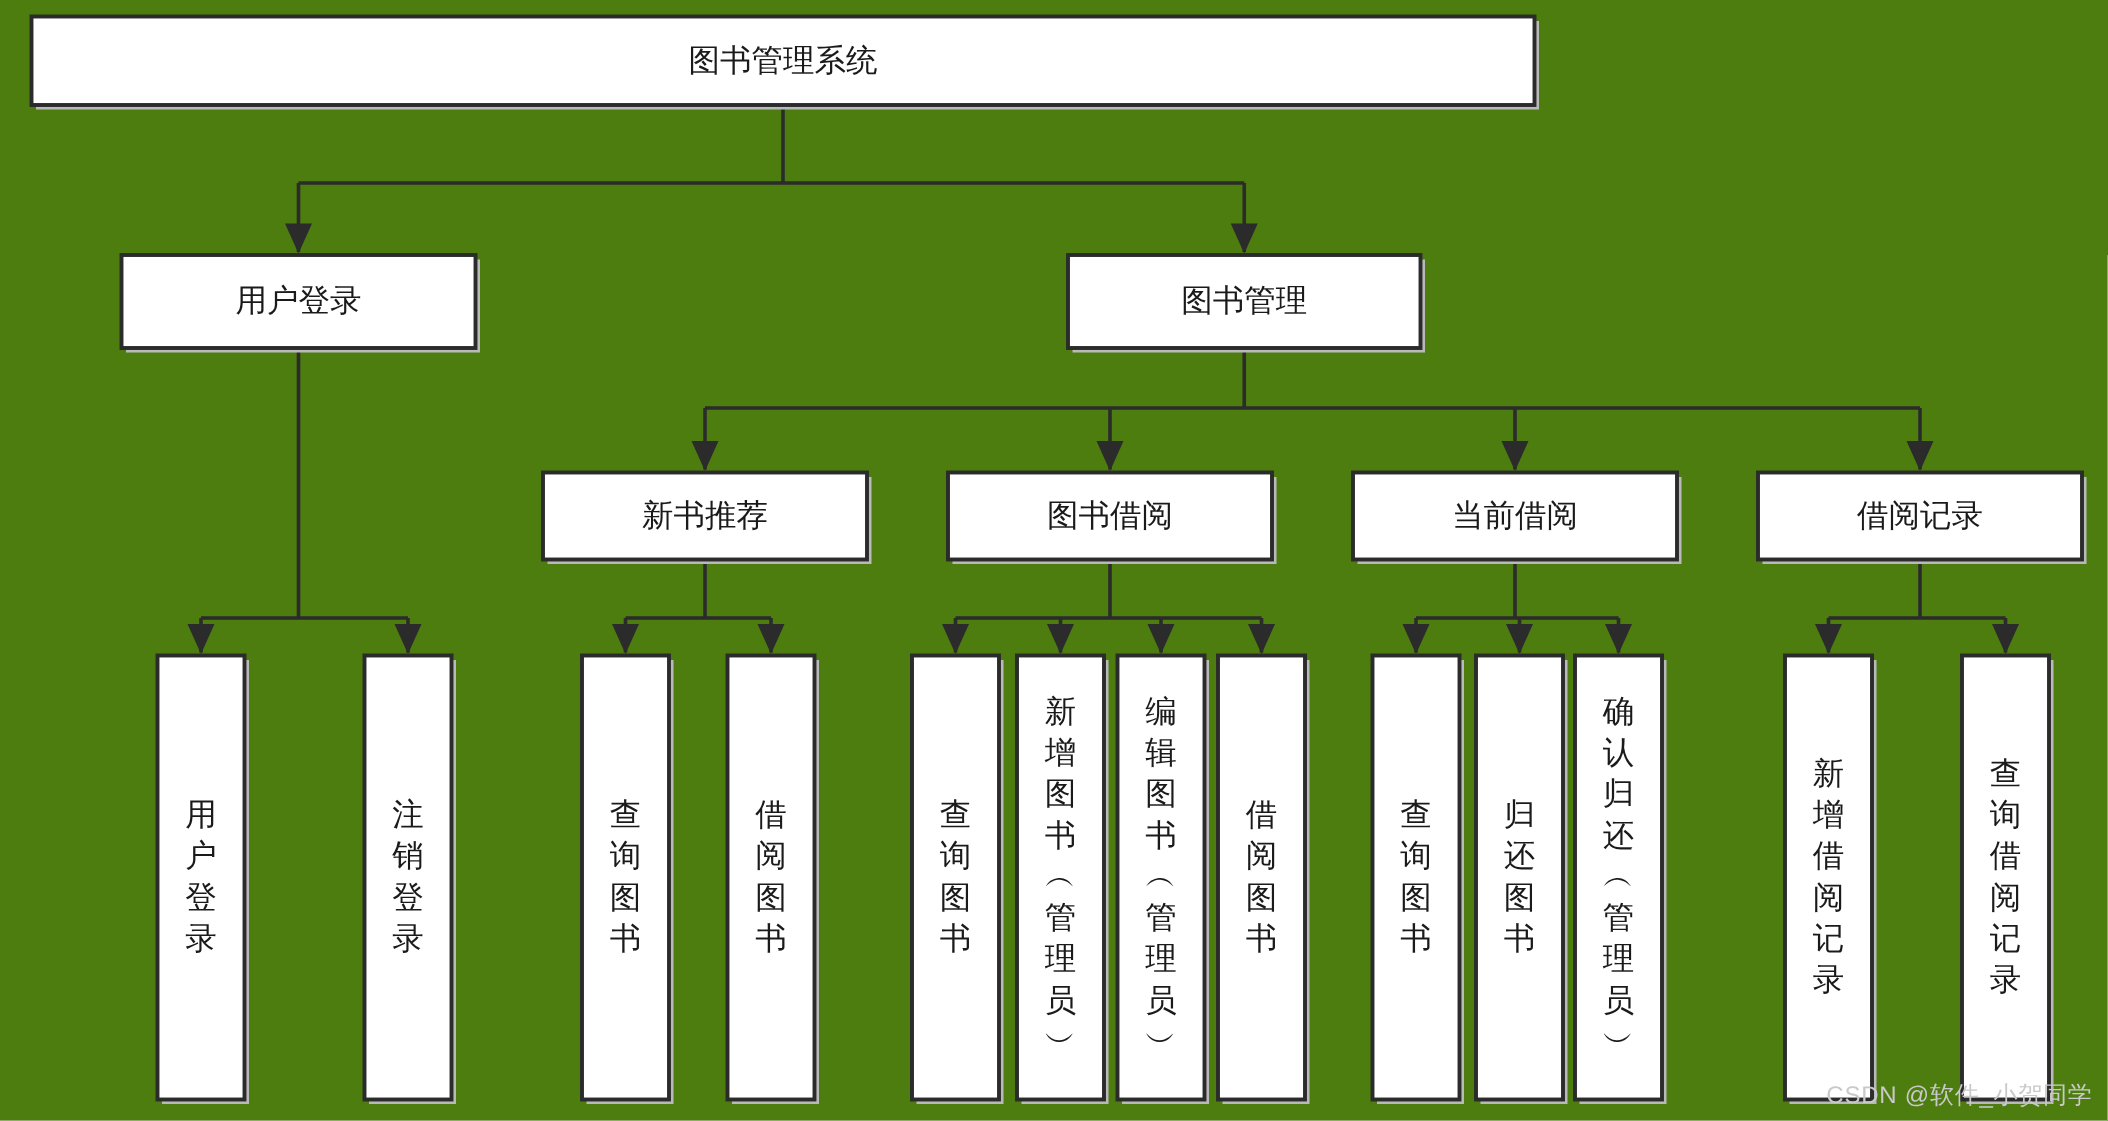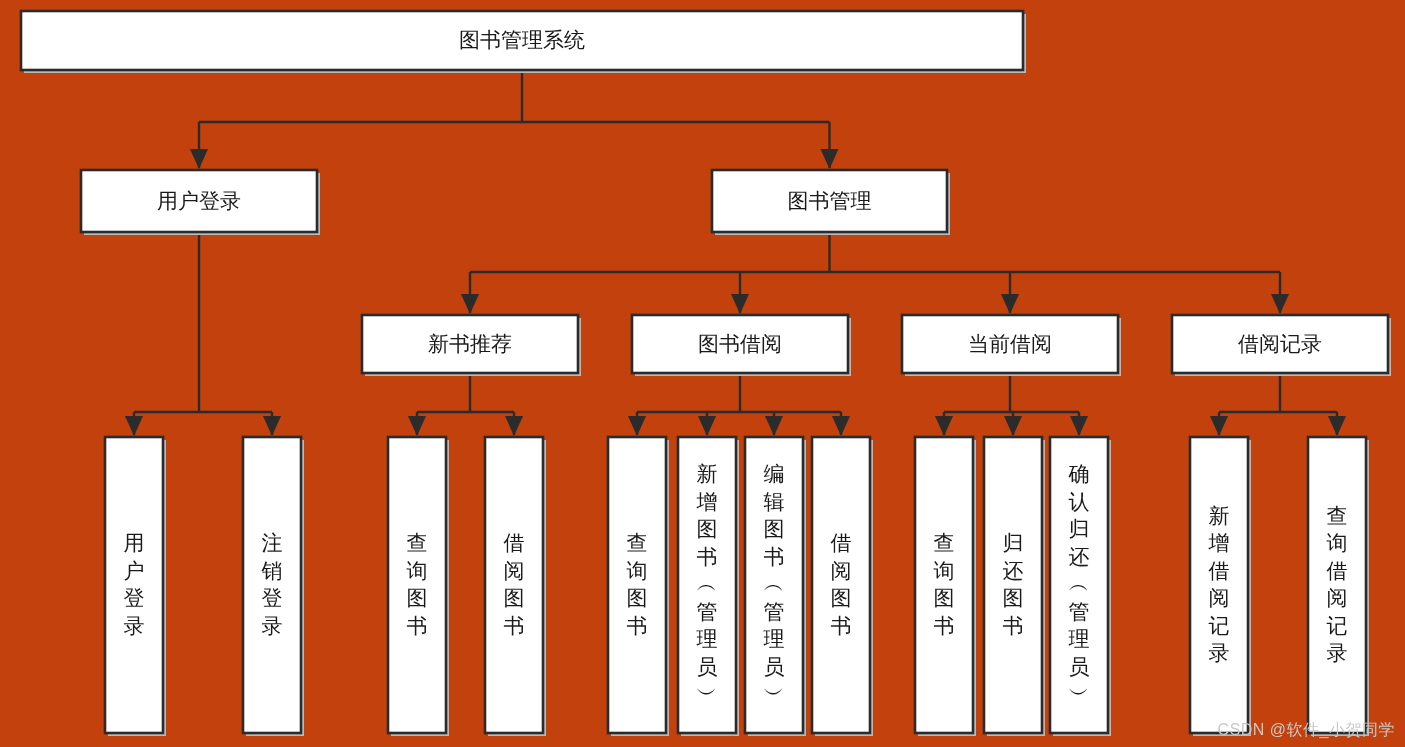--- a/index.html
+++ b/index.html
@@ -11,21 +11,21 @@
     width: 1405px;
     height: 747px;
     overflow: hidden;
     font-family: "Liberation Sans", "DejaVu Sans", sans-serif;
     position: relative;
   }
   #diagram-root {
     position: relative;
     width: 1405px;
     height: 747px;
-    background: #c2410c;
+    background: #4d7c0f;
   }
   svg#tree-svg {
     position: absolute;
     left: 0;
     top: 0;
     width: 1405px;
     height: 747px;
     display: block;
   }
   .node-box {

